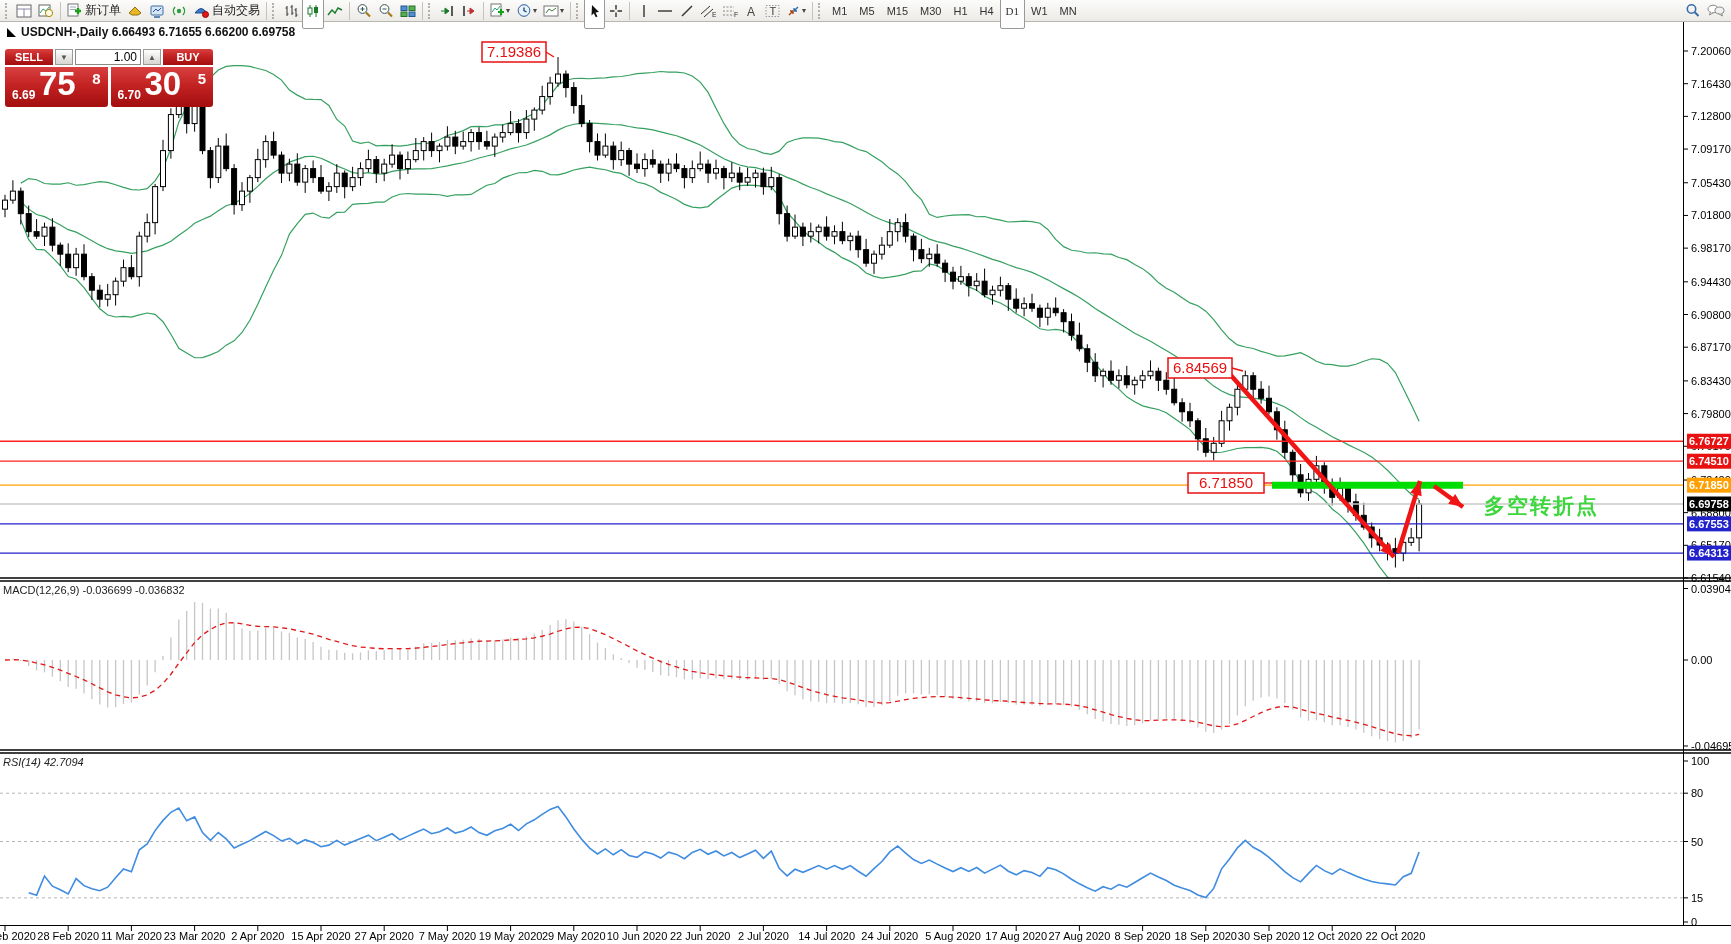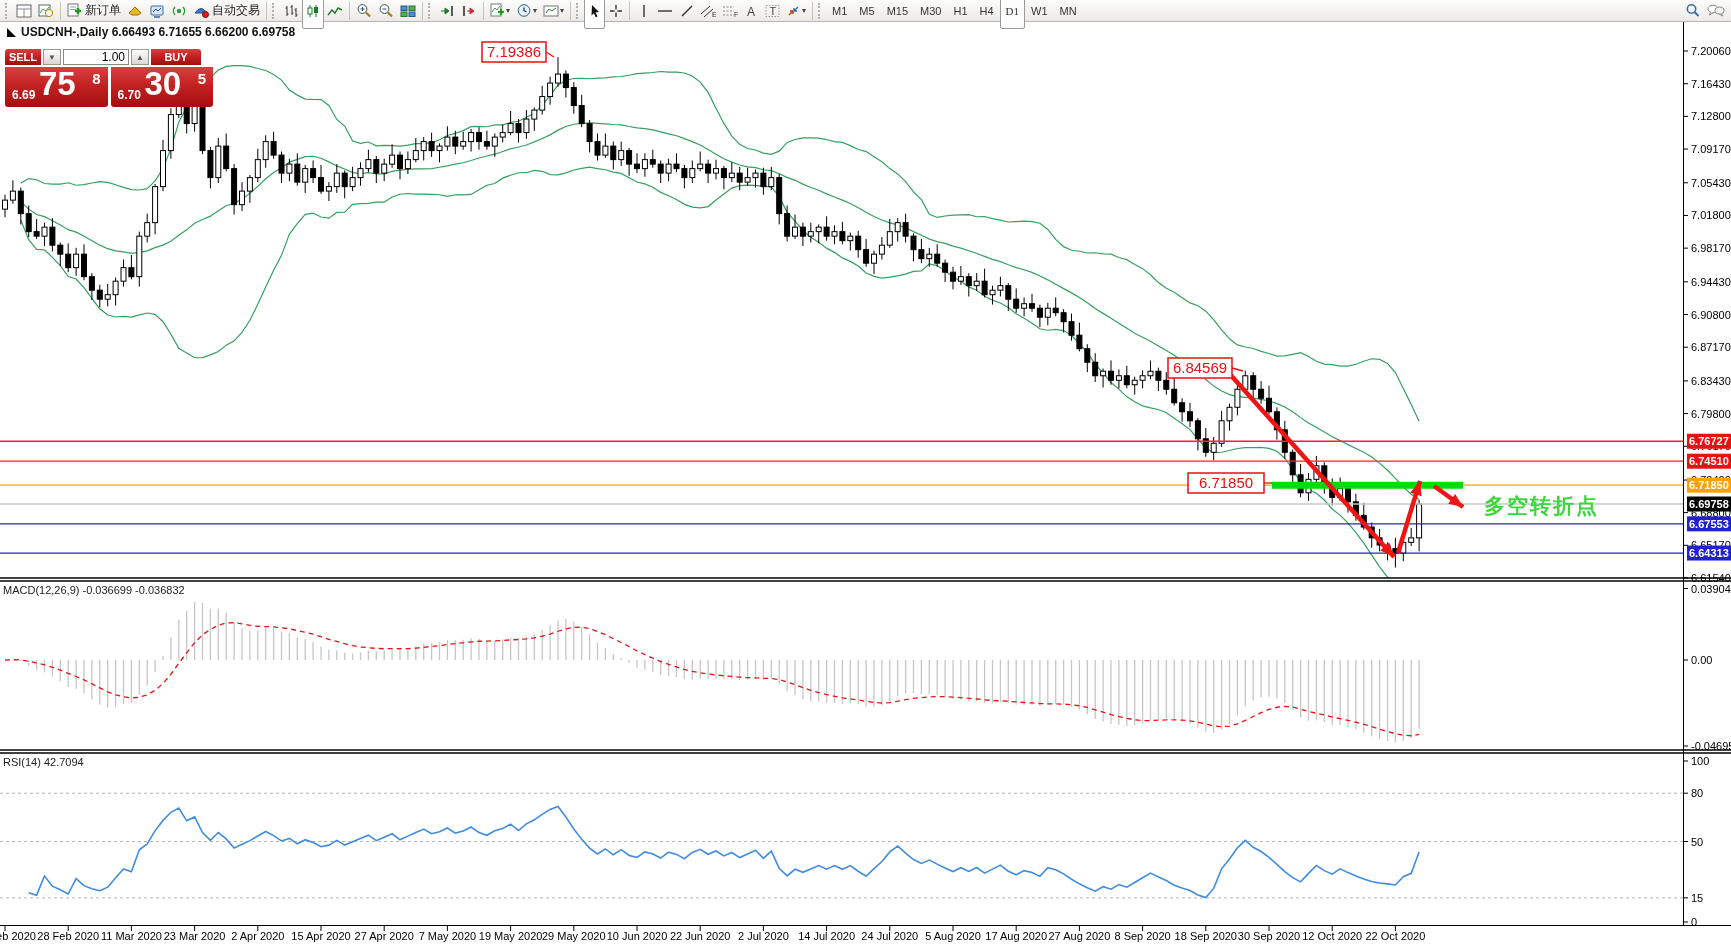--- a/index.html
+++ b/index.html
@@ -19,27 +19,27 @@
   .tfbtn{height:37px;padding:0 5px;font-size:11px;color:#333;display:flex;align-items:center;
     border:1px solid transparent;border-radius:2px;box-sizing:border-box;}
   .tfbtn.sel{background:#fdfdfd;border-color:#999;font-family:Liberation Serif, serif;}
   .spacer{flex:1;}
   
   #chart-svg{position:absolute;left:0;top:0;z-index:1;}
   .overlay{position:absolute;z-index:10;}
   #title-line{left:21px;top:25px;font-size:12px;color:#111;font-weight:bold;}
   #title-marker{left:7px;top:28px;width:0;height:0;border-top:9px solid transparent;border-left:9px solid #000;}
   #macd-label{left:3px;top:584px;font-size:11px;color:#222;}
-  #rsi-label{left:3px;top:756px;font-size:11px;color:#222;}
+  #rsi-label{left:3px;top:756px;font-size:11px;color:#222;font-style:italic;}
   #annotation{left:1464px;top:492px;font-size:21px;font-weight:bold;letter-spacing:2px;margin-left:20px;}
   
   #trade-widget{left:5px;top:49px;width:208px;}
   .tw-row1{display:flex;height:16px;gap:2px;}
   .redgrad{background:linear-gradient(180deg,#d84040 0%,#c32222 45%,#a30e0e 100%);color:#fff;}
-  .tw-sell-btn{width:36px;border-radius:3px 0 0 0;font-size:11px;font-weight:bold;
+  .tw-sell-btn{width:48px;border-radius:3px 0 0 0;font-size:11px;font-weight:bold;
     display:flex;align-items:center;justify-content:center;}
   .tw-buy-btn{width:50px;border-radius:0 3px 0 0;font-size:11px;font-weight:bold;
     display:flex;align-items:center;justify-content:center;}
   .tw-spin{width:18px;background:linear-gradient(#fefefe,#d8d6d2);border:1px solid #9a9a9a;
     font-size:8px;color:#555;display:flex;align-items:center;justify-content:center;box-sizing:border-box;}
   .tw-vol{width:66px;border:1px solid #8a8a8a;font-size:12px;text-align:right;padding:1px 3px;box-sizing:border-box;
     font-family:"Liberation Sans",sans-serif;}
   .tw-row2{display:flex;margin-top:2px;gap:3px;height:40px;}
   .tw-panel{position:relative;flex:1;border-radius:0 0 3px 3px;}
   .tw-small{position:absolute;left:7px;bottom:5px;font-size:12px;font-weight:bold;}

